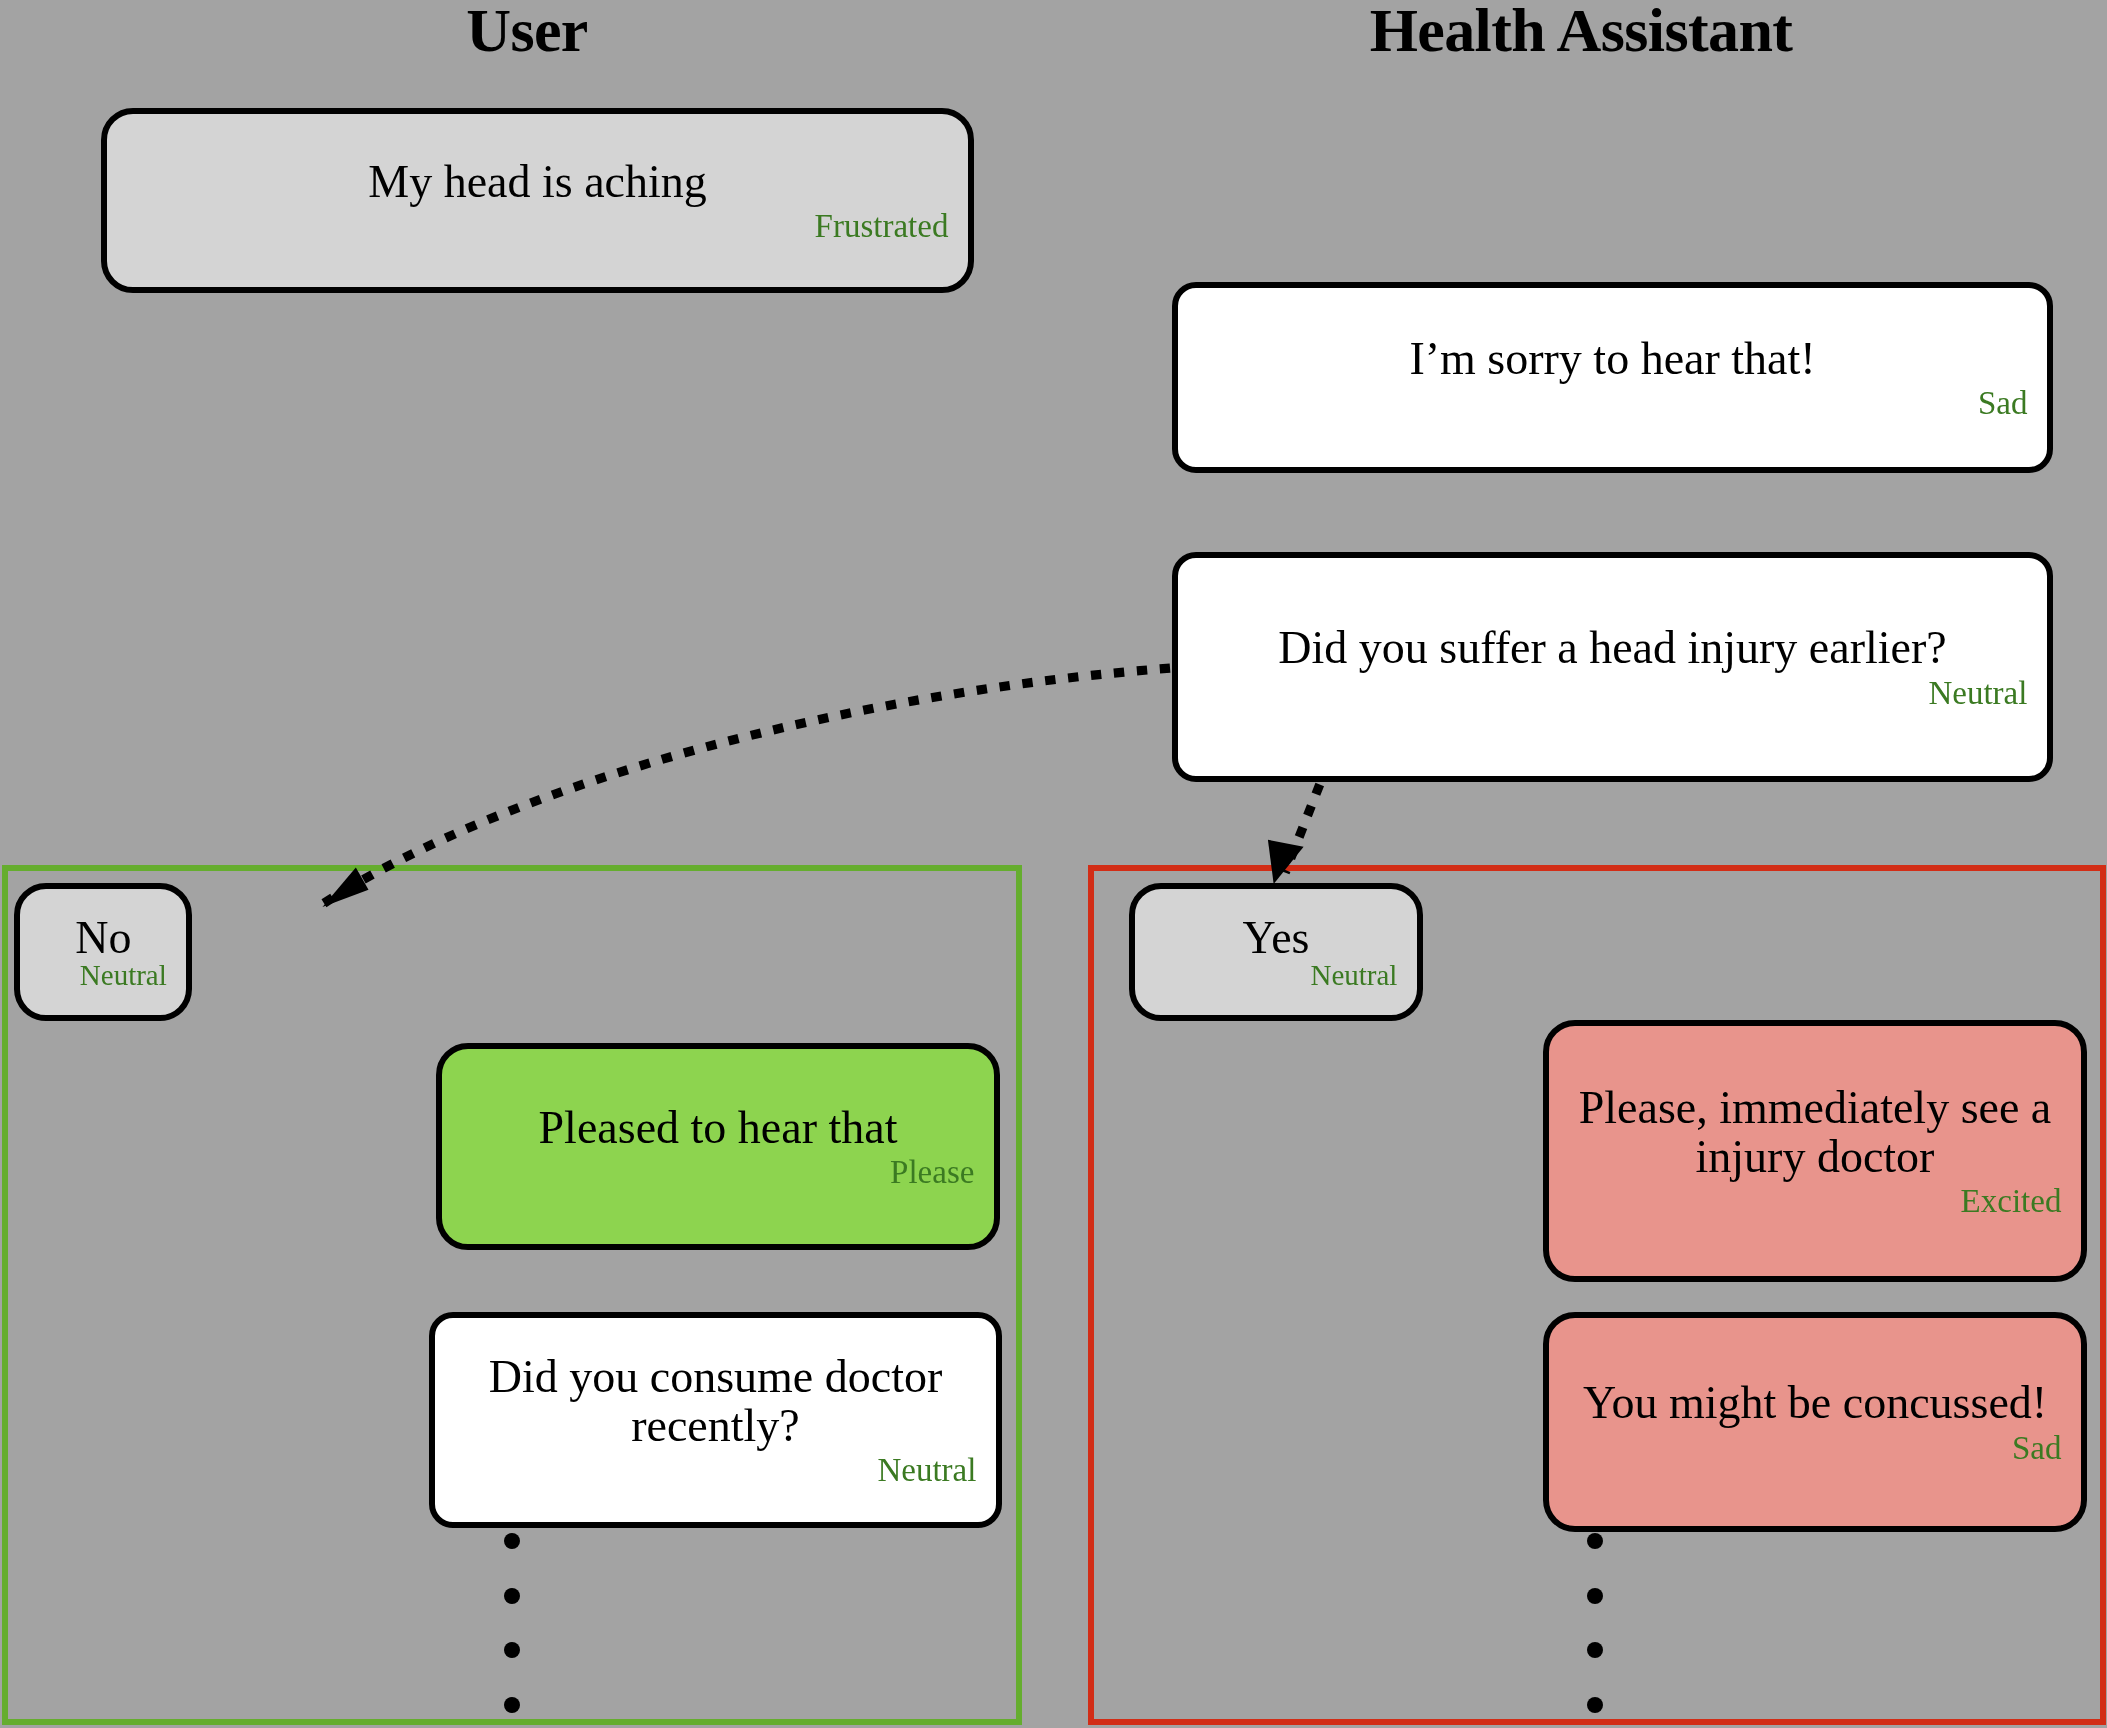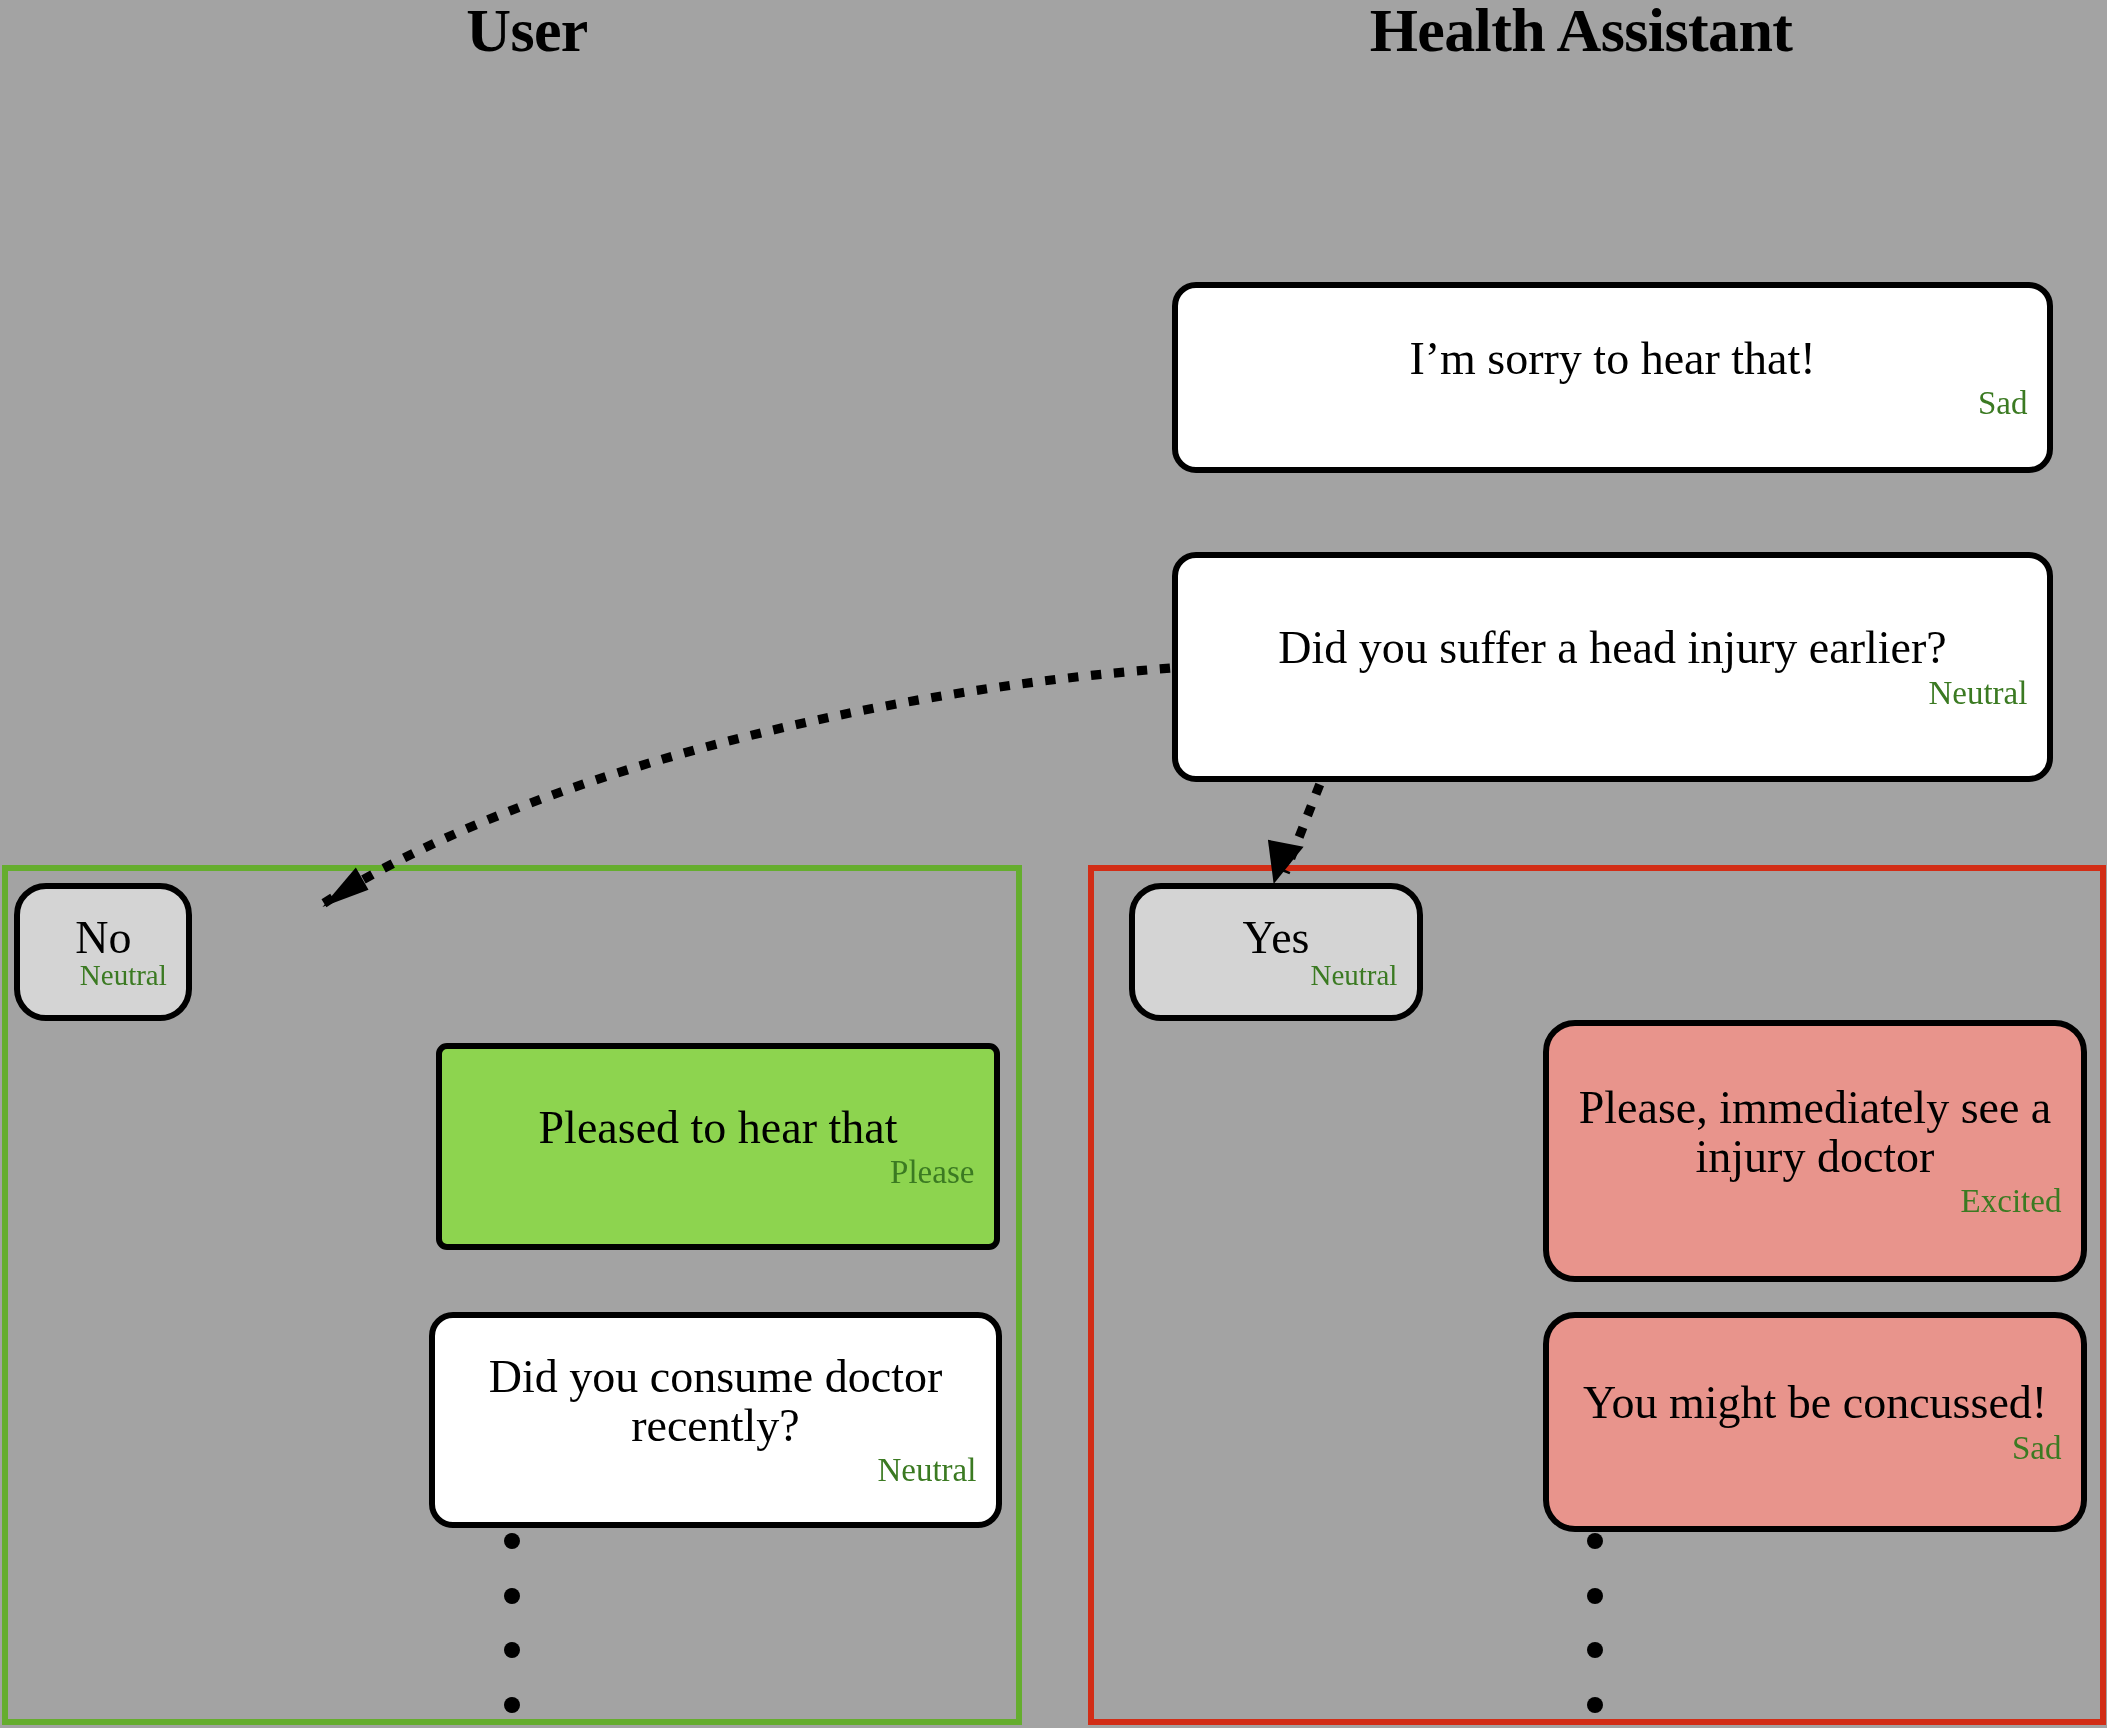--- a/index.html
+++ b/index.html
@@ -55,21 +55,21 @@
     width: 100%;
     text-align: right;
     margin-top: 3.5px;
     line-height: 1.0;
   }
   .bubble.small .btext   { font-size: 46px; }
   .bubble.small .emotion { font-size: 29px; margin-top: -2.3px; }
 
   .fill-grey  { background: #D4D4D4; }
   .fill-white { background: #FFFFFF; border-radius: 24px; }
-  .fill-green { background: #8DD44F; border-radius: 11px; }
+  .fill-green { background: #8DD44F; }
   .fill-pink  { background: #E8948C; }
 
   
   .panel {
     position: absolute;
     box-sizing: border-box;
     background: transparent;
   }
   #panel-no  { left: 2.3px;    top: 865px; width: 1020px; height: 860px; border: 6.3px solid #65AD2E; }
   #panel-yes { left: 1088px; top: 865px; width: 1018px; height: 860px; border: 6.3px solid #D22D16; }
@@ -103,20 +103,24 @@
 </style>
 </head>
 <body>
 
 <div id="canvas">
 
   <div class="col-header" id="header-user">User</div>
 
   <div class="col-header" id="header-agent">Health Assistant</div>
 
+  <div class="bubble fill-grey" id="bubble-user-opening" style="left:101px; top:108px; width:873px; height:185px;">
+    <div class="btext">My head is aching</div>
+    <div class="emotion">Frustrated</div>
+  </div>
 
   <div class="bubble fill-white" id="bubble-assistant-sorry" style="left:1172px; top:282px; width:881px; height:191px;">
     <div class="btext">I’m sorry to hear that!</div>
     <div class="emotion">Sad</div>
   </div>
 
   <div class="bubble fill-white" id="bubble-assistant-question" style="left:1172px; top:552px; width:881px; height:230px;">
     <div class="btext">Did you suffer a head injury earlier?</div>
     <div class="emotion">Neutral</div>
   </div>

